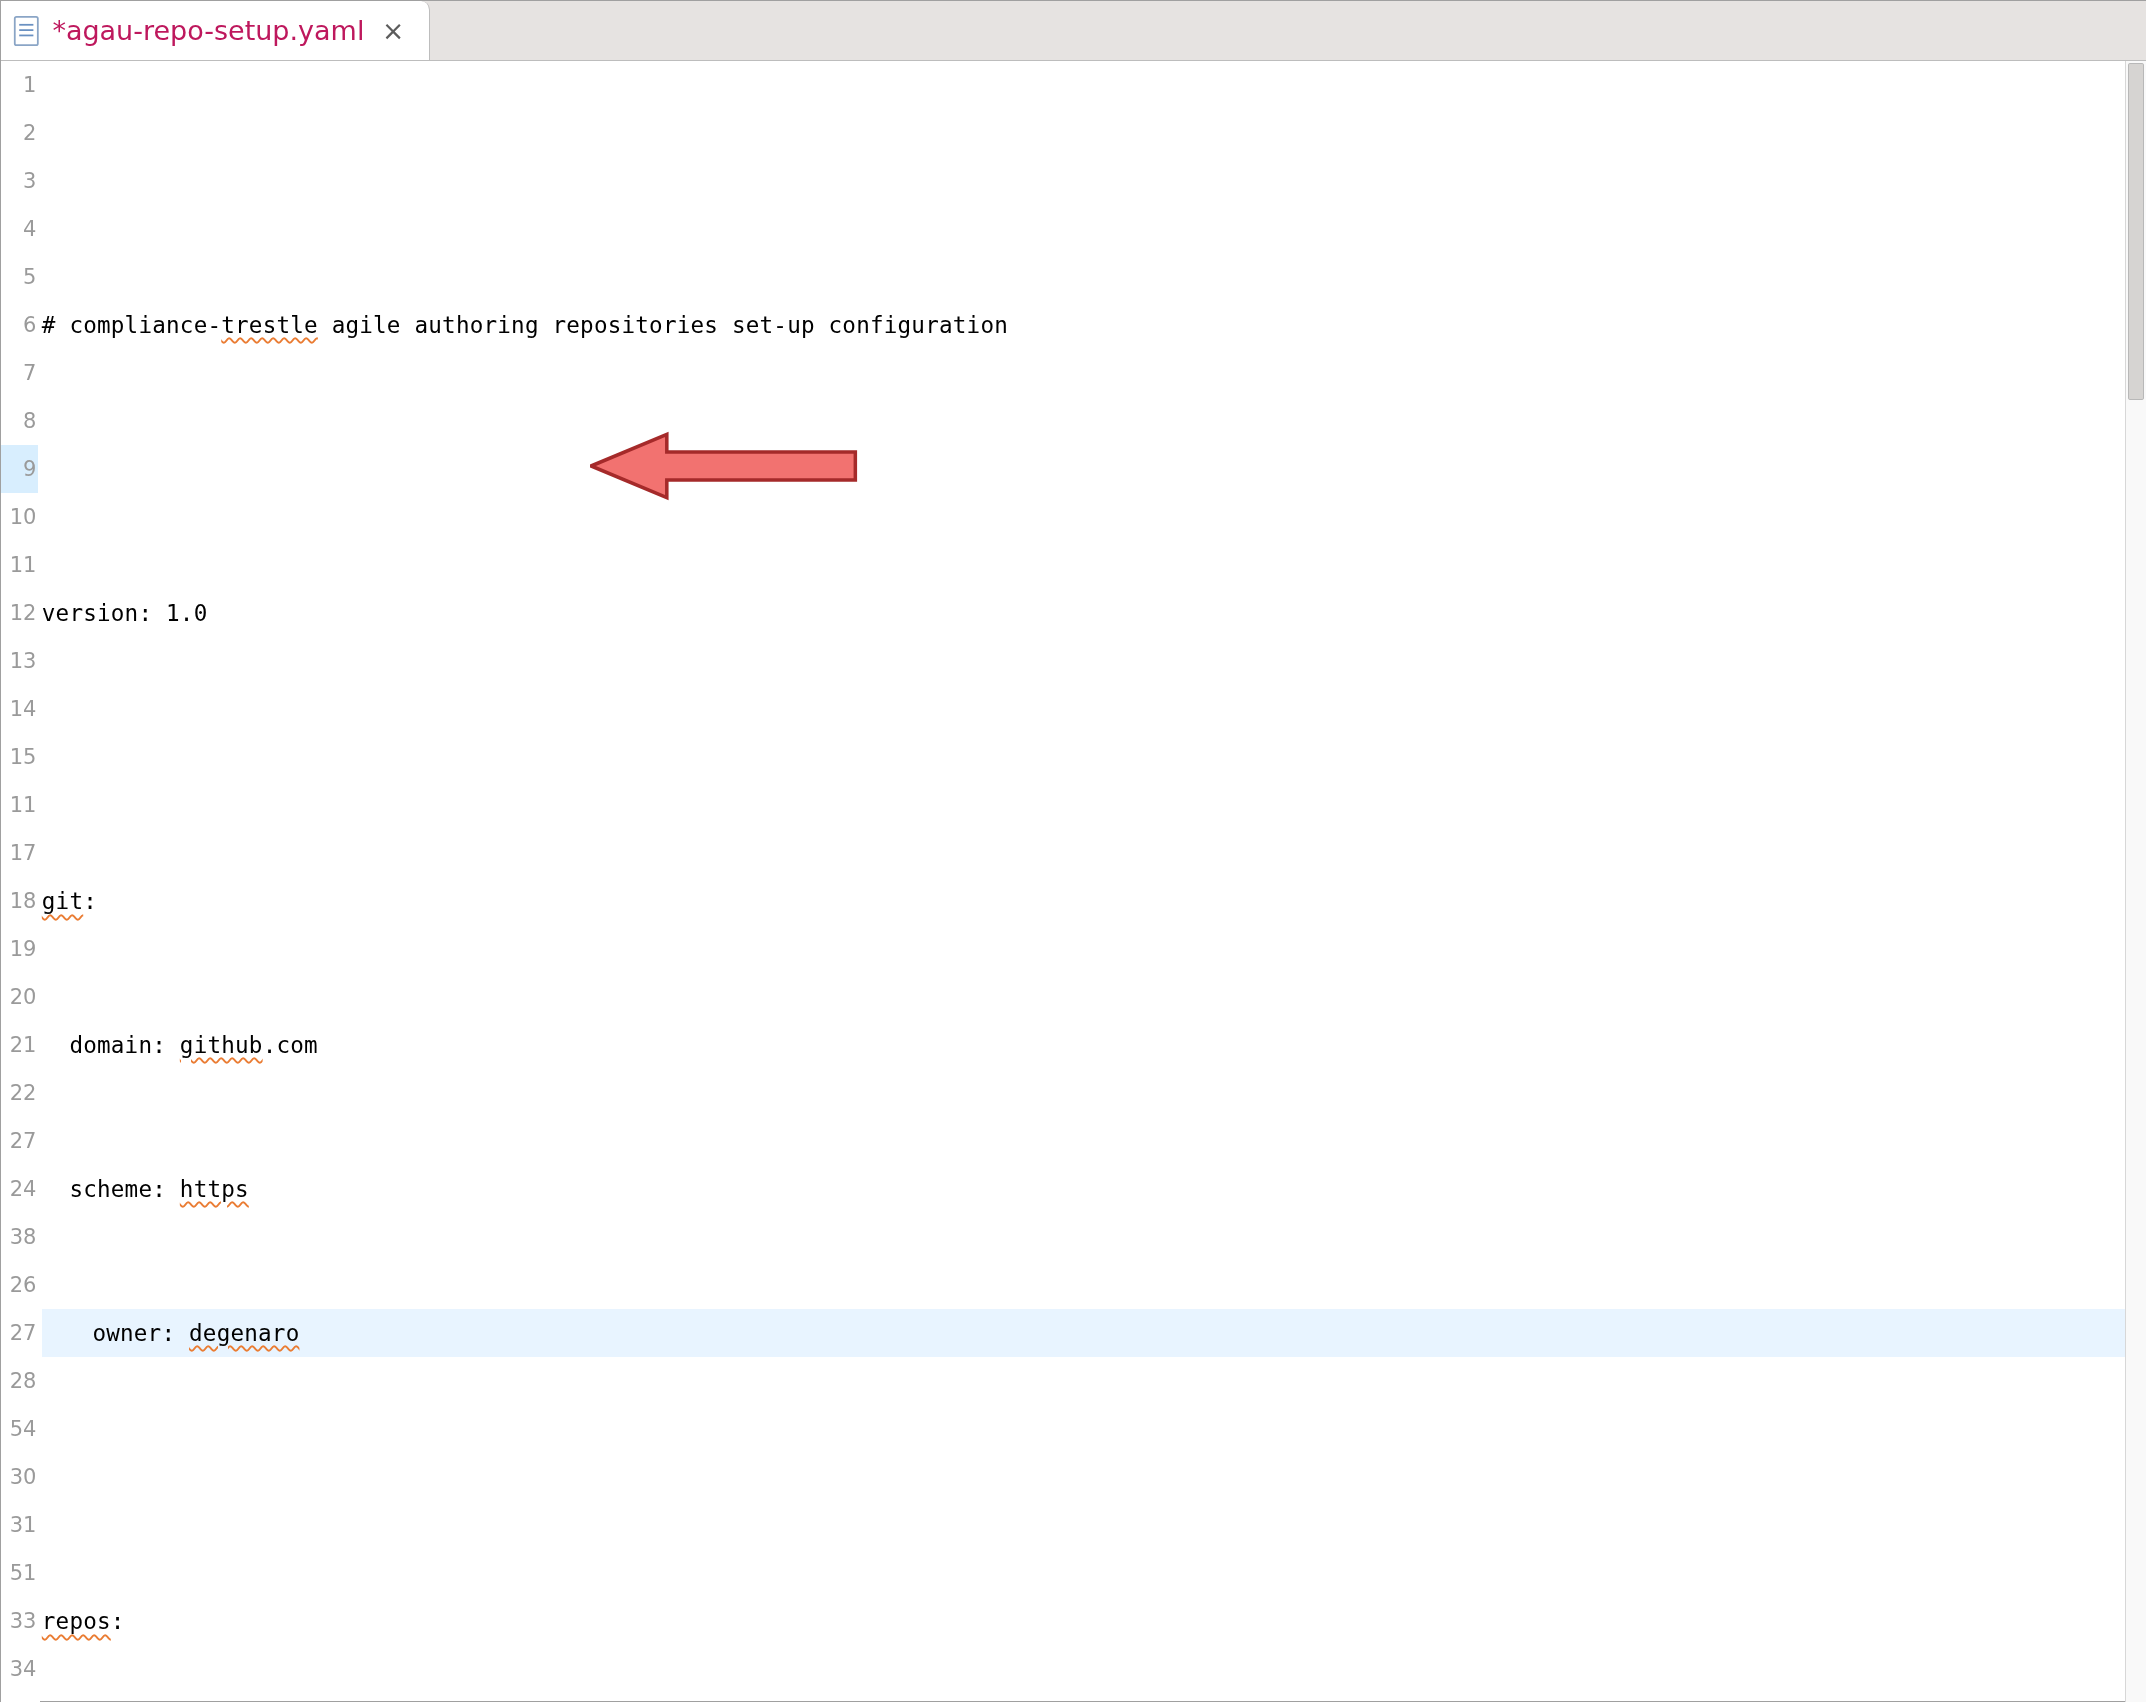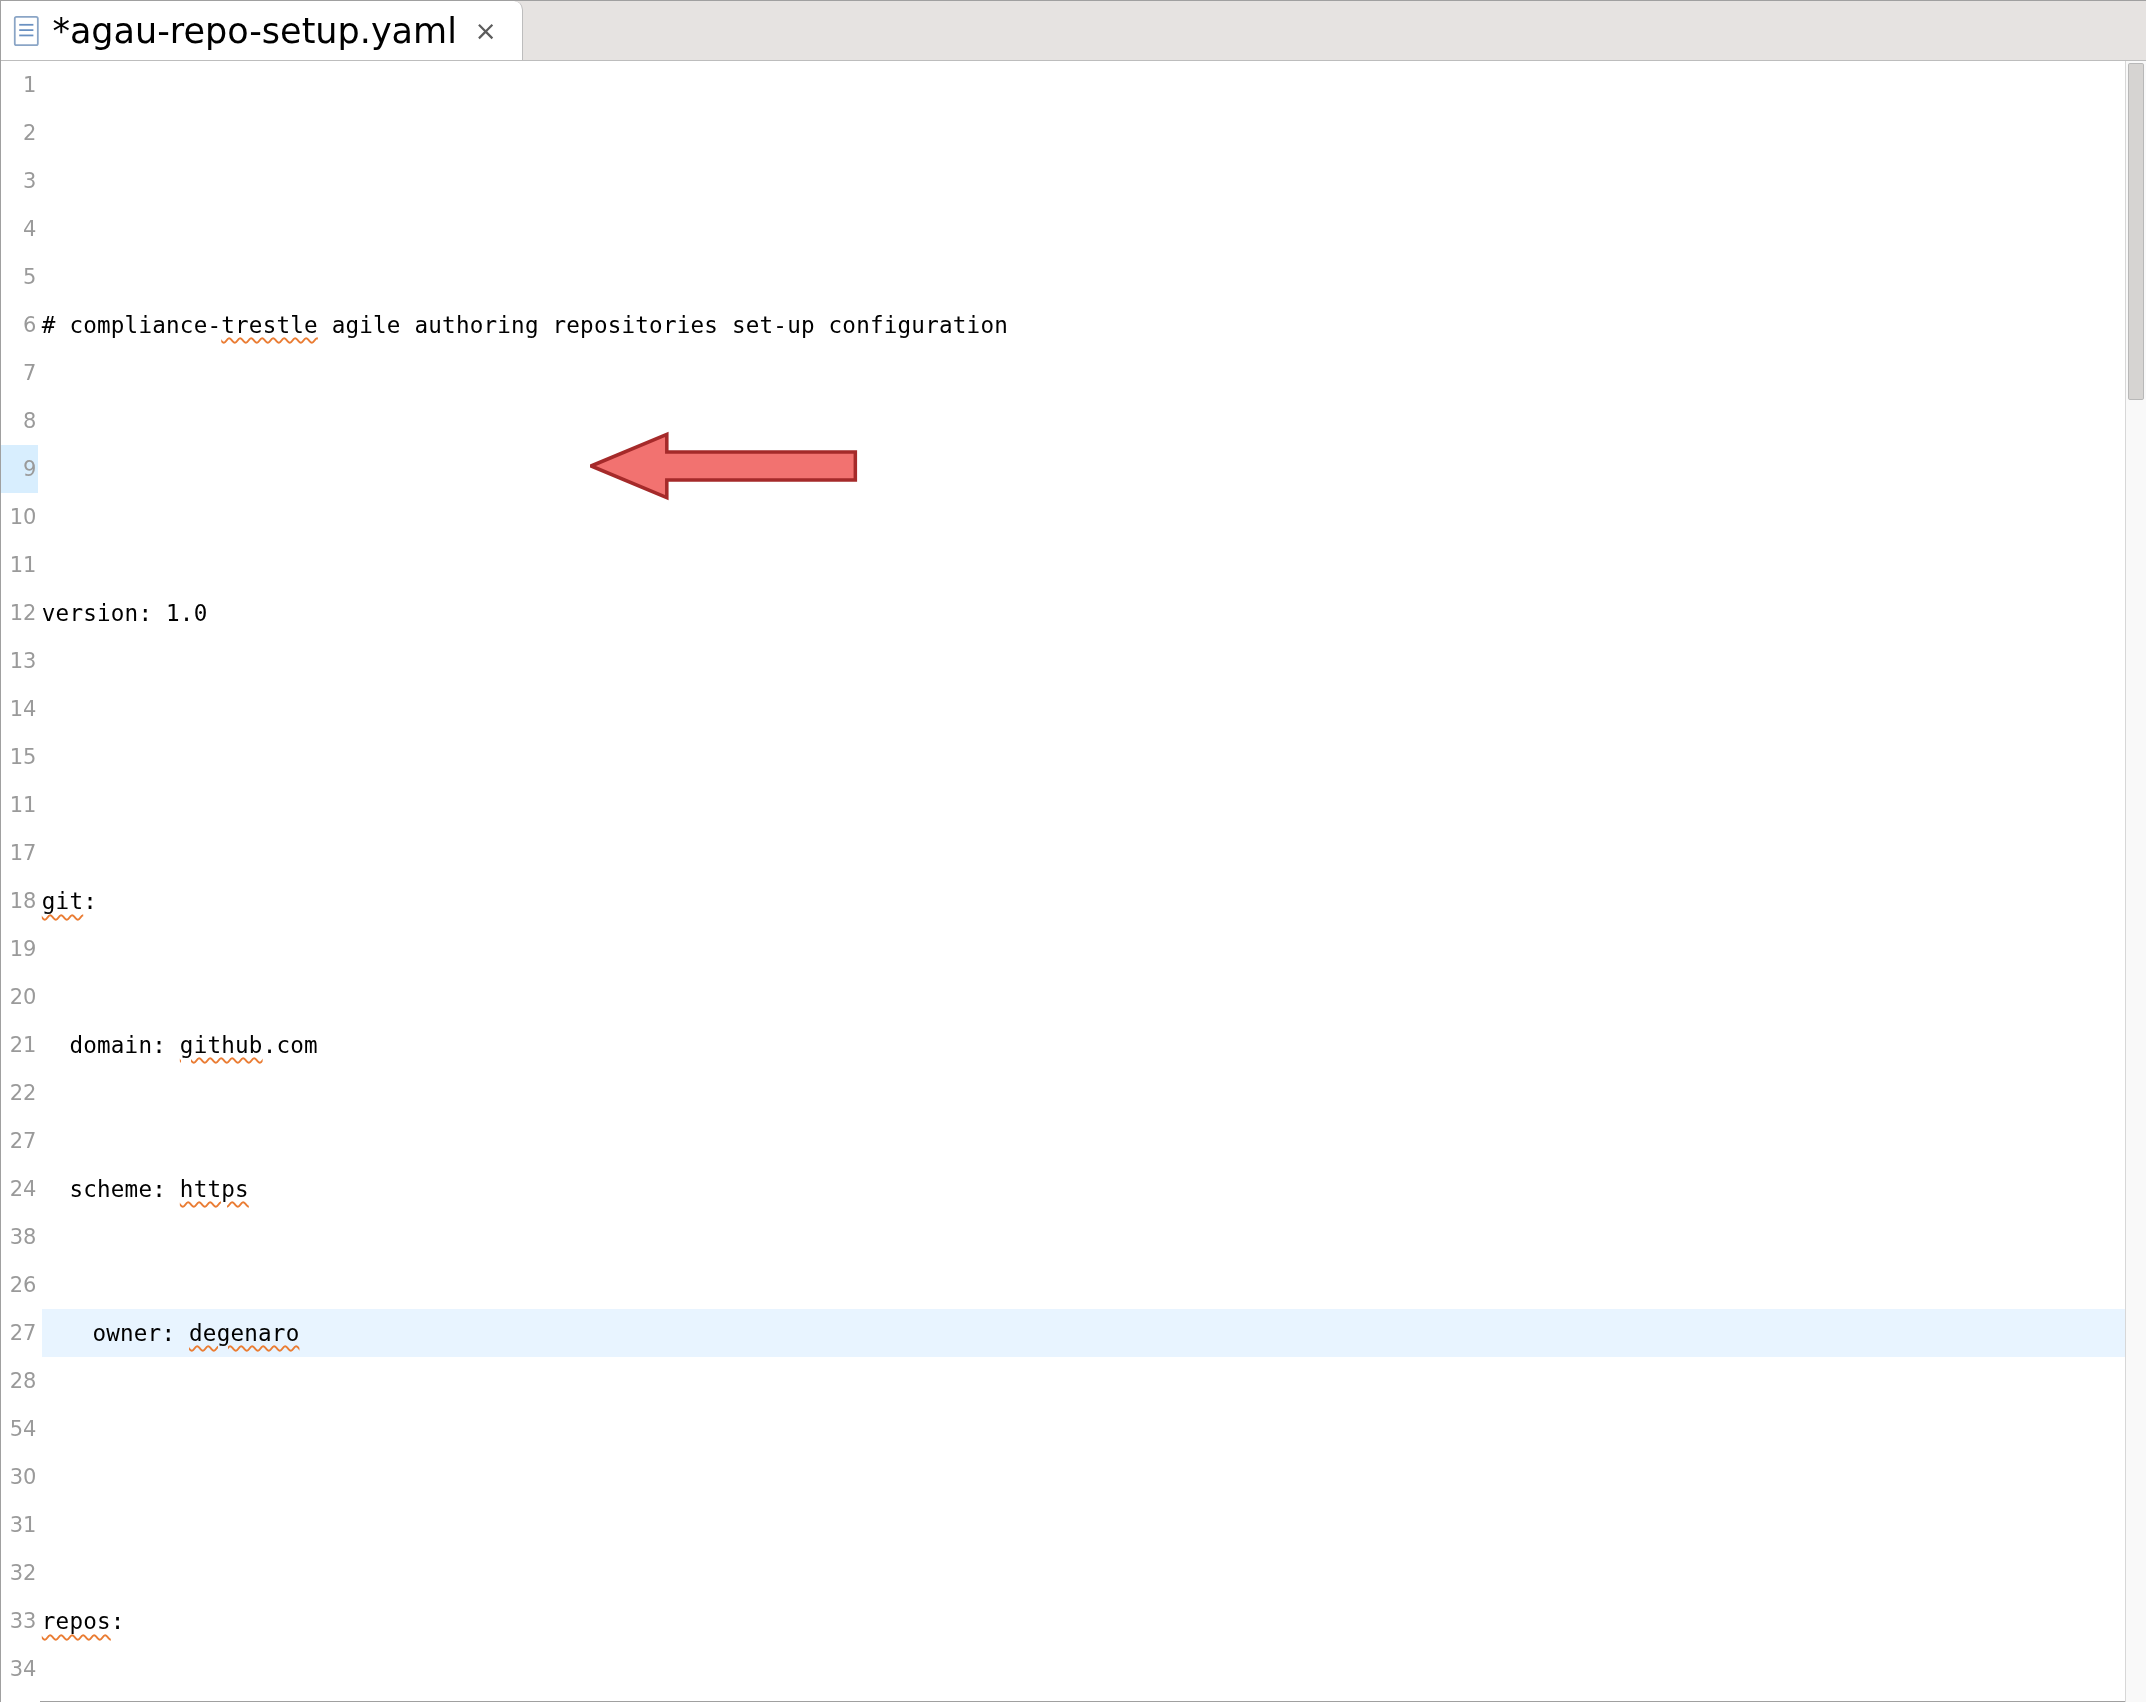--- a/index.html
+++ b/index.html
@@ -33,22 +33,22 @@
     position: relative;
     font-family: "DejaVu Sans", Arial, sans-serif;
   }
   .tab .file-icon {
     width: 26.6px;
     height: 32px;
     position: relative;
   }
   .tab .file-icon svg { width: 100%; height: 100%; }
   .tab-title {
-    font-size: 35px;
-    color: #000000;
+    font-size: 27px;
+    color: #be185d;
   }
   .tab-close {
     font-size: 26.6px;
     color: #5c5c5c;
     padding: 0 5.3px;
     cursor: pointer;
   }
   .editor-area {
     display: flex;
     height: calc(1702px - 60px);
@@ -172,21 +172,21 @@
       <div class="ln">22</div>
       <div class="ln">27</div>
       <div class="ln">24</div>
       <div class="ln">38</div>
       <div class="ln">26</div>
       <div class="ln">27</div>
       <div class="ln">28</div>
       <div class="ln">54</div>
       <div class="ln">30</div>
       <div class="ln">31</div>
-      <div class="ln">32</div>
+      <div class="ln">51</div>
       <div class="ln">33</div>
       <div class="ln">34</div>
     </div>
 
     <div class="code">
       <div class="row"><span></span></div>
       <div class="row"><span># compliance-</span><span class="sq">trestle</span><span> agile authoring repositories set-up configuration</span></div>
       <div class="row"><span></span></div>
       <div class="row"><span>version: 1.0</span></div>
       <div class="row"><span></span></div>

